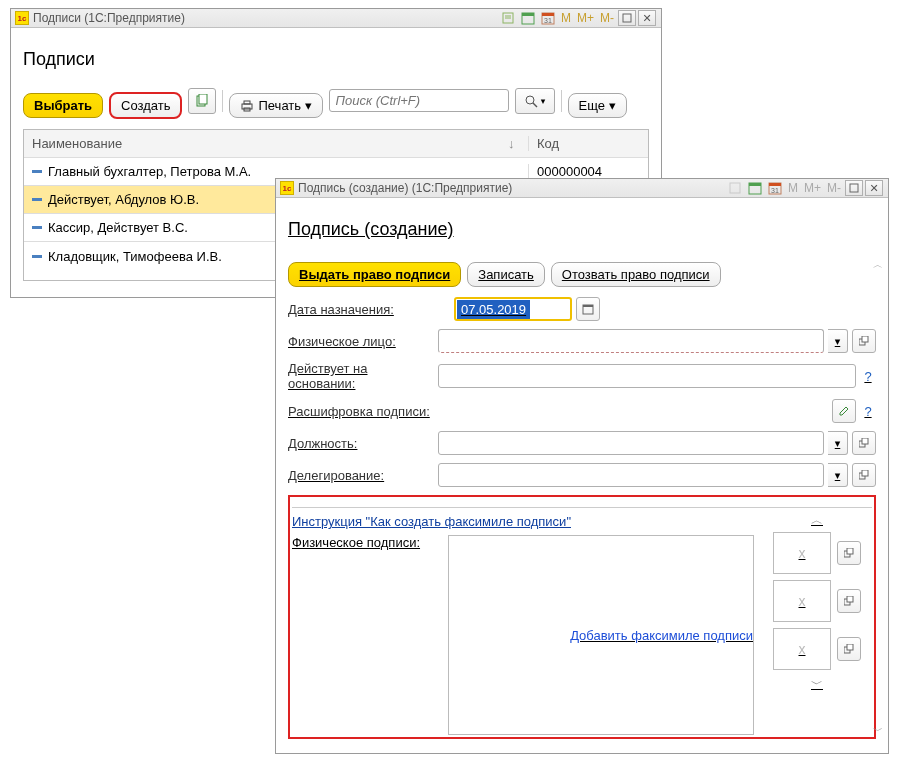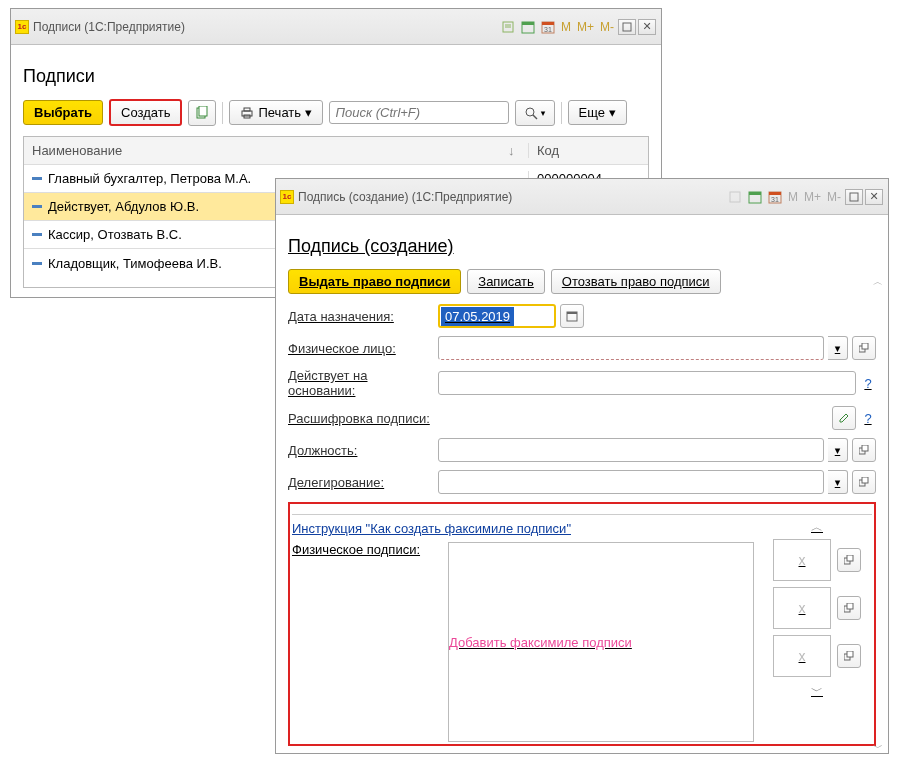--- a/index.html
+++ b/index.html
@@ -14,21 +14,21 @@
     overflow: hidden;
   }
   .window {
     position: absolute;
     background: #fff;
     border: 1px solid #9a9a9a;
   }
   .titlebar {
     background: linear-gradient(to bottom, #f0f0f0, #e6e6e6);
     border-bottom: 1px solid #c0c0c0;
-    height: 36px;
+    height: 19px;
     display: flex;
     align-items: center;
     padding: 0 4px;
     color: #555;
     font-size: 12px;
   }
   .title-logo {
     width: 14px; height: 14px;
     background: #ffe100;
     border: 1px solid #d0b000;
@@ -62,28 +62,29 @@
     justify-content: center;
     font-size: 11px;
     background: linear-gradient(to bottom, #fafafa, #e6e6e6);
     cursor: pointer;
   }
   .window-body { padding: 17px 12px; }
   .page-title { font-size: 18px; margin: 4px 0 12px 0; }
   .toolbar { display: flex; gap: 6px; align-items: center; margin-bottom: 10px; }
   .btn {
     border: 1px solid #a8a8a8;
-    border-radius: 3px;
+    border-radius: 8px;
     padding: 4px 10px;
     background: linear-gradient(to bottom, #fff, #eee);
     cursor: pointer;
     font-size: 13px;
     display: flex;
     align-items: center;
     gap: 4px;
+    margin-top: 10px;
   }
   .btn.yellow {
     background: linear-gradient(to bottom, #ffe100, #fbd200);
     border-color: #b49800;
     font-weight: bold;
   }
   .btn.red-outline { border: 2px solid #d22; }
   .icon-btn {
     border: 1px solid #a8a8a8;
     border-radius: 3px;
@@ -151,20 +152,21 @@
     padding: 3px 6px;
     height: 24px;
     background: #fff;
   }
   .input.full { flex: 1; }
   .input.date-hl {
     border: 2px solid #f0c000;
     display: flex;
     align-items: center;
     padding: 0;
+    margin-left: 16px;
   }
   .date-val {
     background: #2060c0;
     color: #fff;
     padding: 2px 4px;
     margin: 1px;
   }
   .mini-btn {
     width: 24px; height: 24px;
     border: 1px solid #b0b0b0;
@@ -186,22 +188,22 @@
     gap: 8px;
     margin-top: 6px;
   }
   .facsimile-label-col { width: 148px; }
   .facsimile-canvas {
     flex: 1;
     border: 1px solid #bbb;
     height: 200px;
     display: flex;
     align-items: center;
-    justify-content: flex-start;
-    color: #ec4899;
+    justify-content: flex-end;
+    color: #1d4ed8;
   }
   .thumb-col {
     width: 110px;
     display: flex;
     flex-direction: column;
     gap: 6px;
     align-items: center;
   }
   .thumb-row { display: flex; gap: 6px; align-items: center; }
   .thumb {
@@ -326,21 +328,21 @@
         <div class="col-name">
             <span class="row-mark"></span>
             <span>Действует, Абдулов Ю.В.</span>
           </div>
         <div class="col-sort"></div>
         <div class="col-code"><span></span></div>
       </div>
       <div class="table-row">
         <div class="col-name">
             <span class="row-mark"></span>
-            <span>Кассир, Отозвать В.С.</span>
+            <span>Кассир, Действует В.С.</span>
           </div>
         <div class="col-sort"></div>
         <div class="col-code"><span></span></div>
       </div>
       <div class="table-row last">
         <div class="col-name">
             <span class="row-mark"></span>
             <span>Кладовщик, Тимофеева И.В.</span>
           </div>
         <div class="col-sort"></div>

